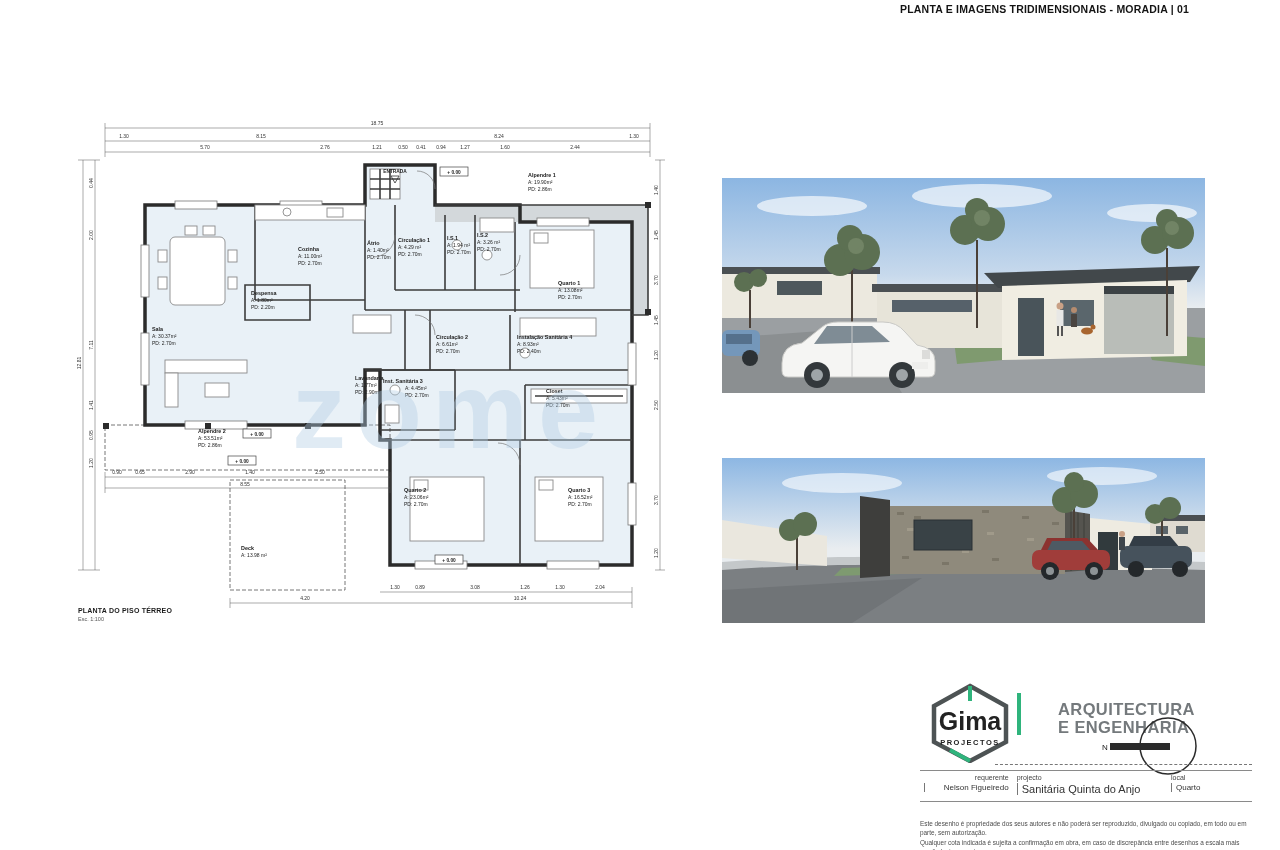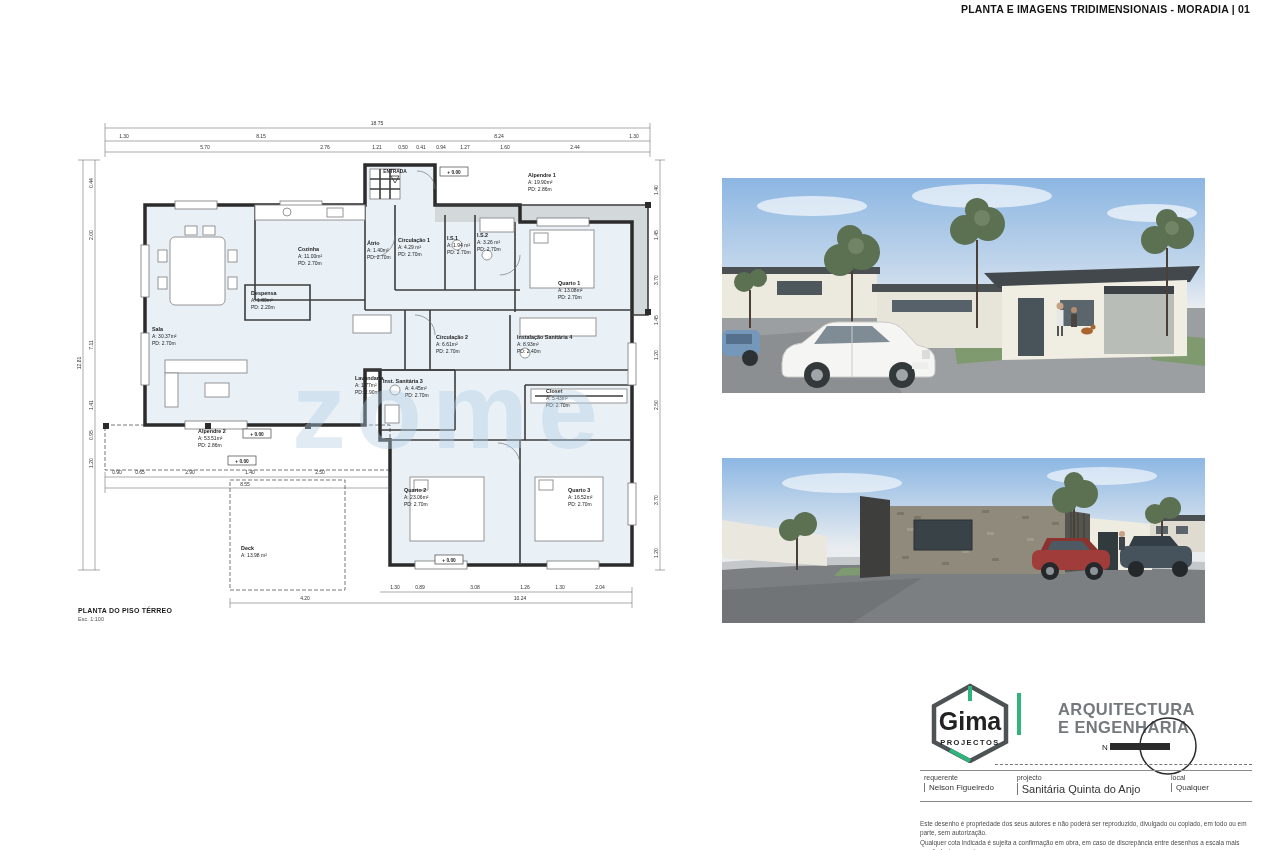--- a/index.html
+++ b/index.html
@@ -1,20 +1,20 @@
 <!DOCTYPE html>
 <html><head>
 <meta charset="utf-8">
 <style>
   html,body{margin:0;padding:0;background:#e8e8e8;}
   #page{position:relative;width:1280px;height:850px;background:#ffffff;overflow:hidden;
         font-family:"Liberation Sans",sans-serif;color:#1b1b1b;}
   .abs{position:absolute;}
   
-  #header-title{top:3px;left:900px;width:350px;text-align:right;font-size:10.5px;
+  #header-title{top:3px;left:900px;width:350px;font-size:10.5px;
                 font-weight:800;letter-spacing:.2px;color:#141414;}
   
   svg text{font-family:"Liberation Sans",sans-serif;fill:#222;}
   .rn{font-size:5.4px;font-weight:bold;}
   .rv{font-size:5px;}
   .dm{font-size:5px;fill:#333;}
   .an{font-size:4.8px;font-weight:bold;}
   .wall{fill:none;stroke:#2b2b2b;stroke-width:3.5;}
   .iw{fill:none;stroke:#3c3c3c;stroke-width:1.6;}
   .fur{fill:#ffffff;stroke:#8a8a8a;stroke-width:0.9;}
@@ -497,31 +497,31 @@
   </div>
 
   <svg class="abs" style="left:1100px;top:712px;" width="110" height="68" viewBox="0 0 110 68">
     <circle cx="68" cy="34" r="28" fill="none" stroke="#2b2b2b" stroke-width="1.5"></circle>
     <rect x="10" y="31" width="60" height="7" fill="#2b2b2b"></rect>
     <text x="2" y="38" font-size="8" fill="#2b2b2b">N</text>
   </svg>
 
   <div class="abs" id="dotline"></div>
   <div class="abs" id="tblock">
-    <div class="tb-cell" style="width:88px;">
+    <div class="tb-cell" style="width:88px;text-align:right;">
       <div class="tb-label">requerente</div>
       <div class="tb-value">Nelson Figueiredo</div>
     </div>
     <div class="tb-cell" style="width:152px;">
       <div class="tb-label">projecto</div>
       <div class="tb-value big">Sanitária Quinta do Anjo</div>
     </div>
     <div class="tb-cell" style="width:80px;">
       <div class="tb-label">local</div>
-      <div class="tb-value">Qualquer</div>
+      <div class="tb-value">Quarto</div>
     </div>
   </div>
   <div class="abs" id="fineprint">
     <div>Este desenho é propriedade dos seus autores e não poderá ser reproduzido, divulgado ou copiado, em todo ou em parte, sem autorização.</div>
     <div>Qualquer cota indicada é sujeita a confirmação em obra, em caso de discrepância entre desenhos a escala mais ampliada é a que vigora.</div>
   </div>
 
 </div>
 
 </body></html>

